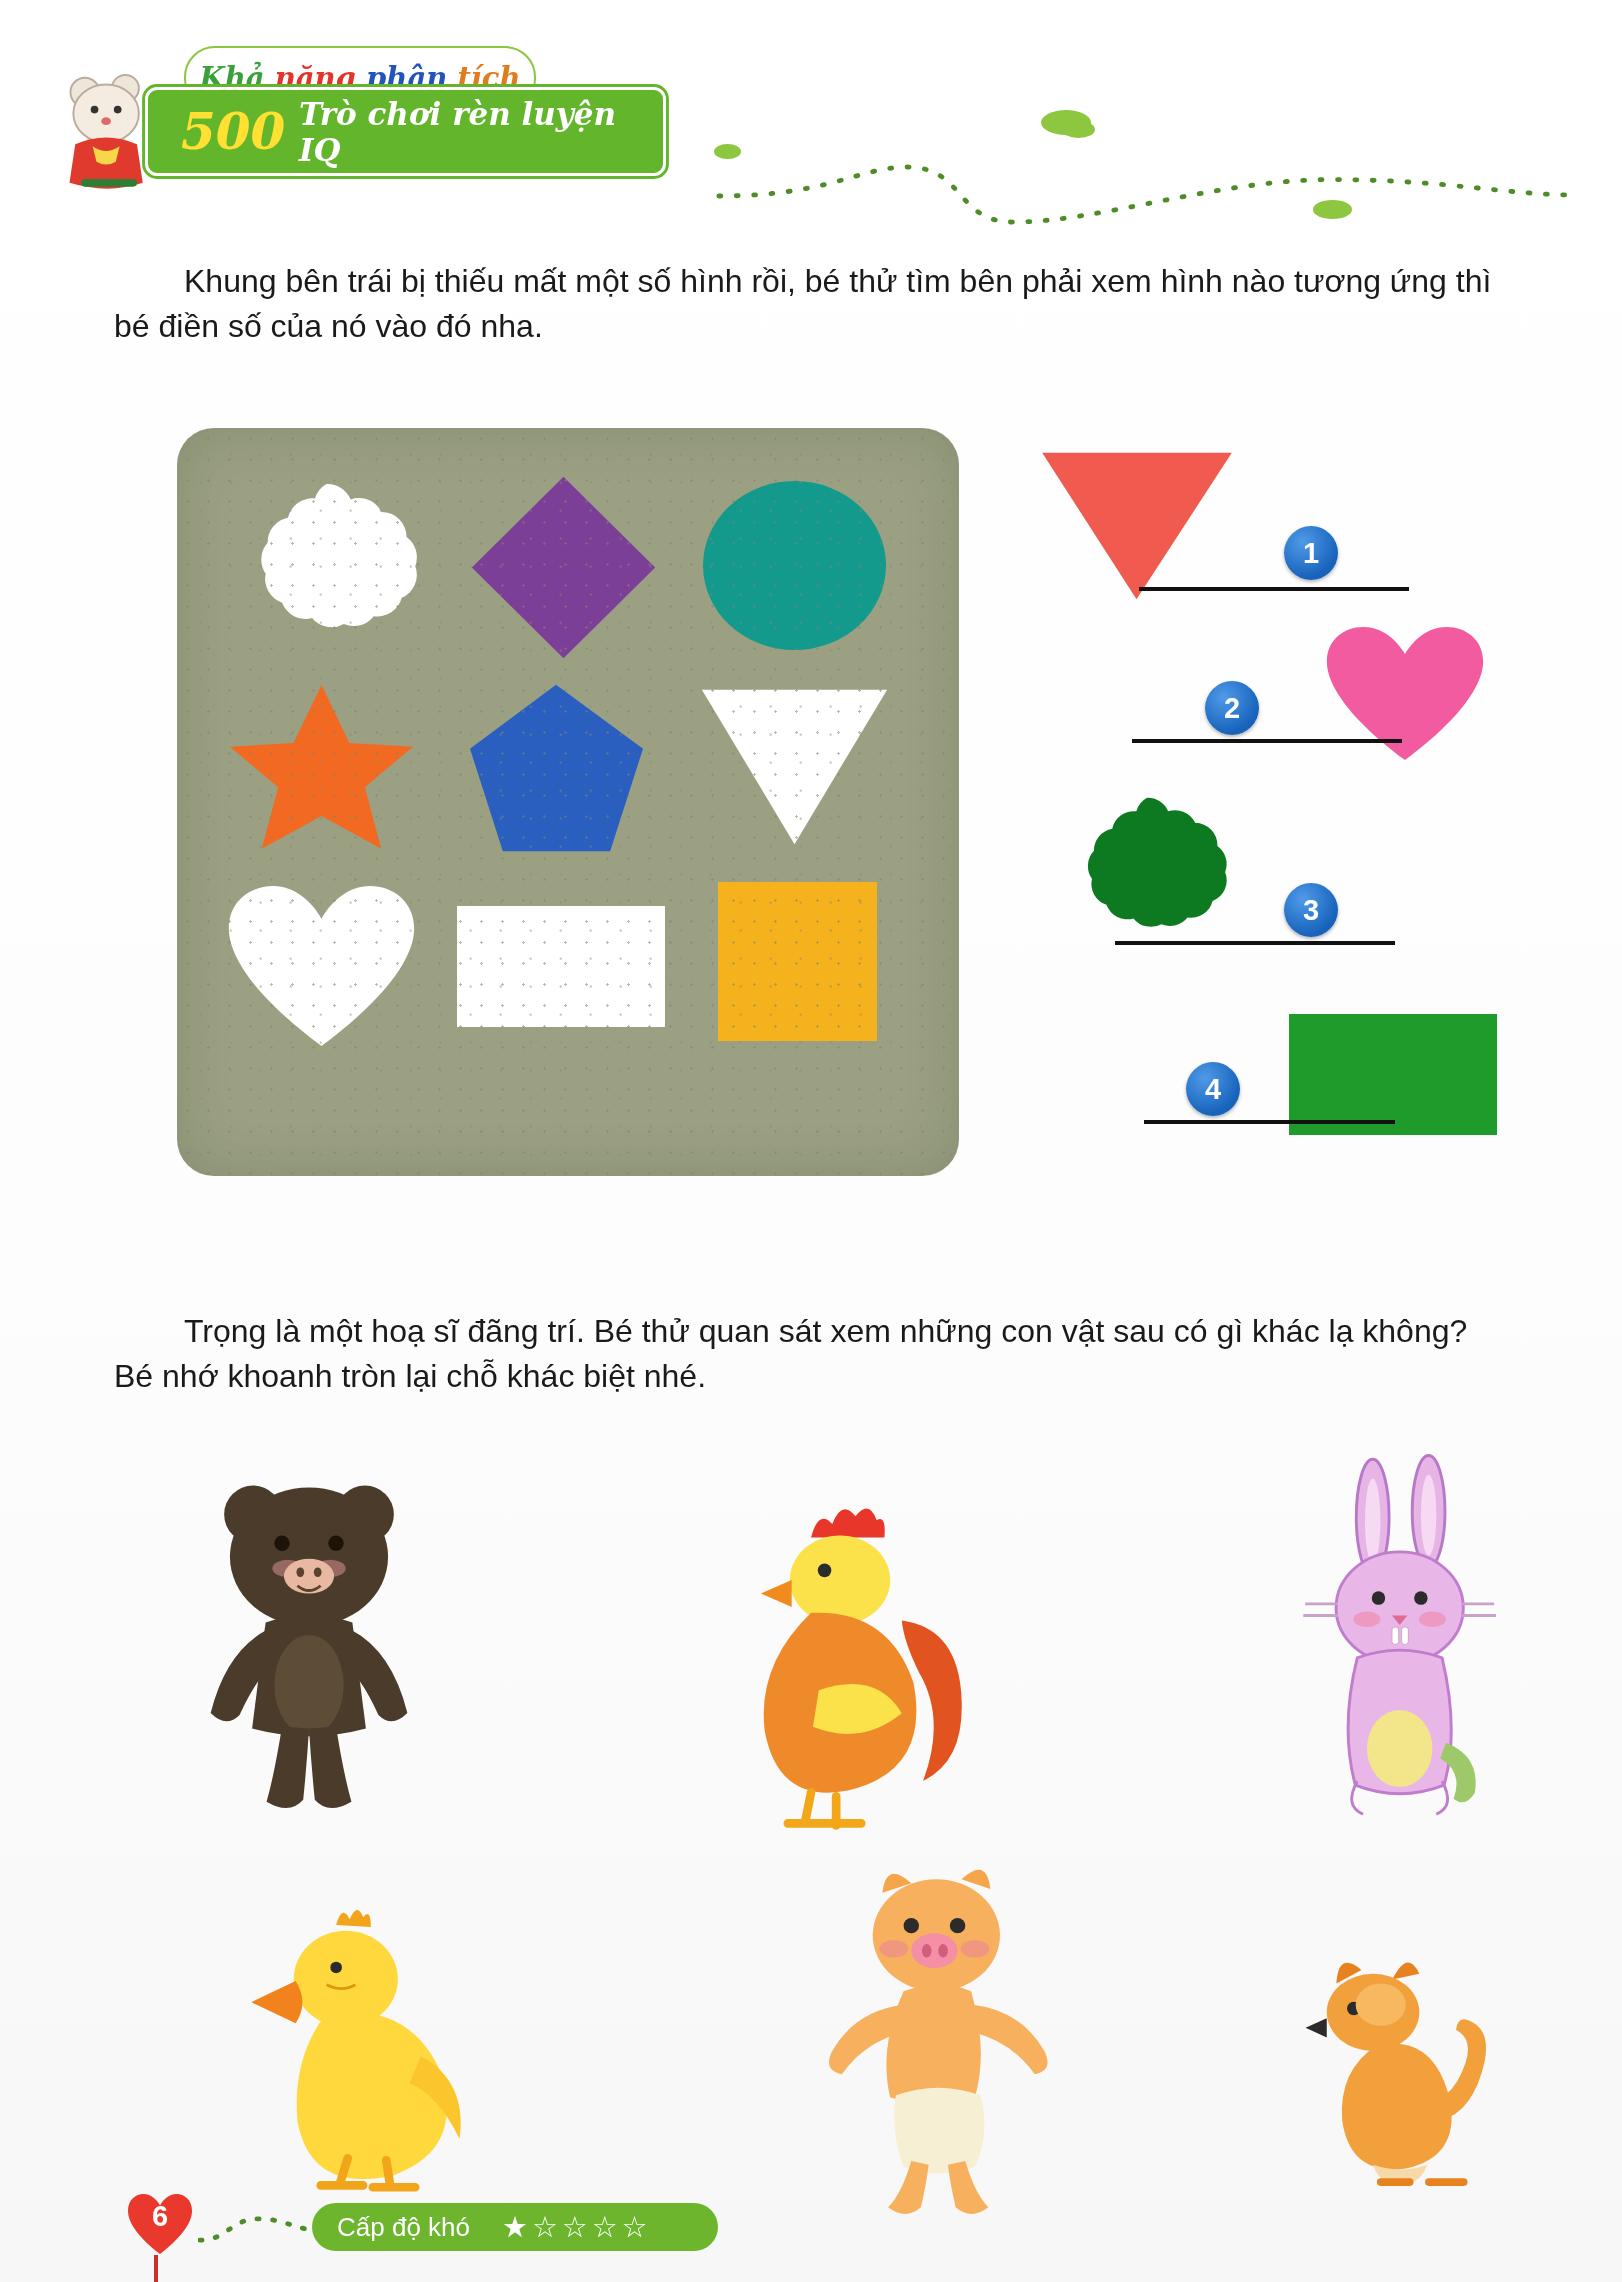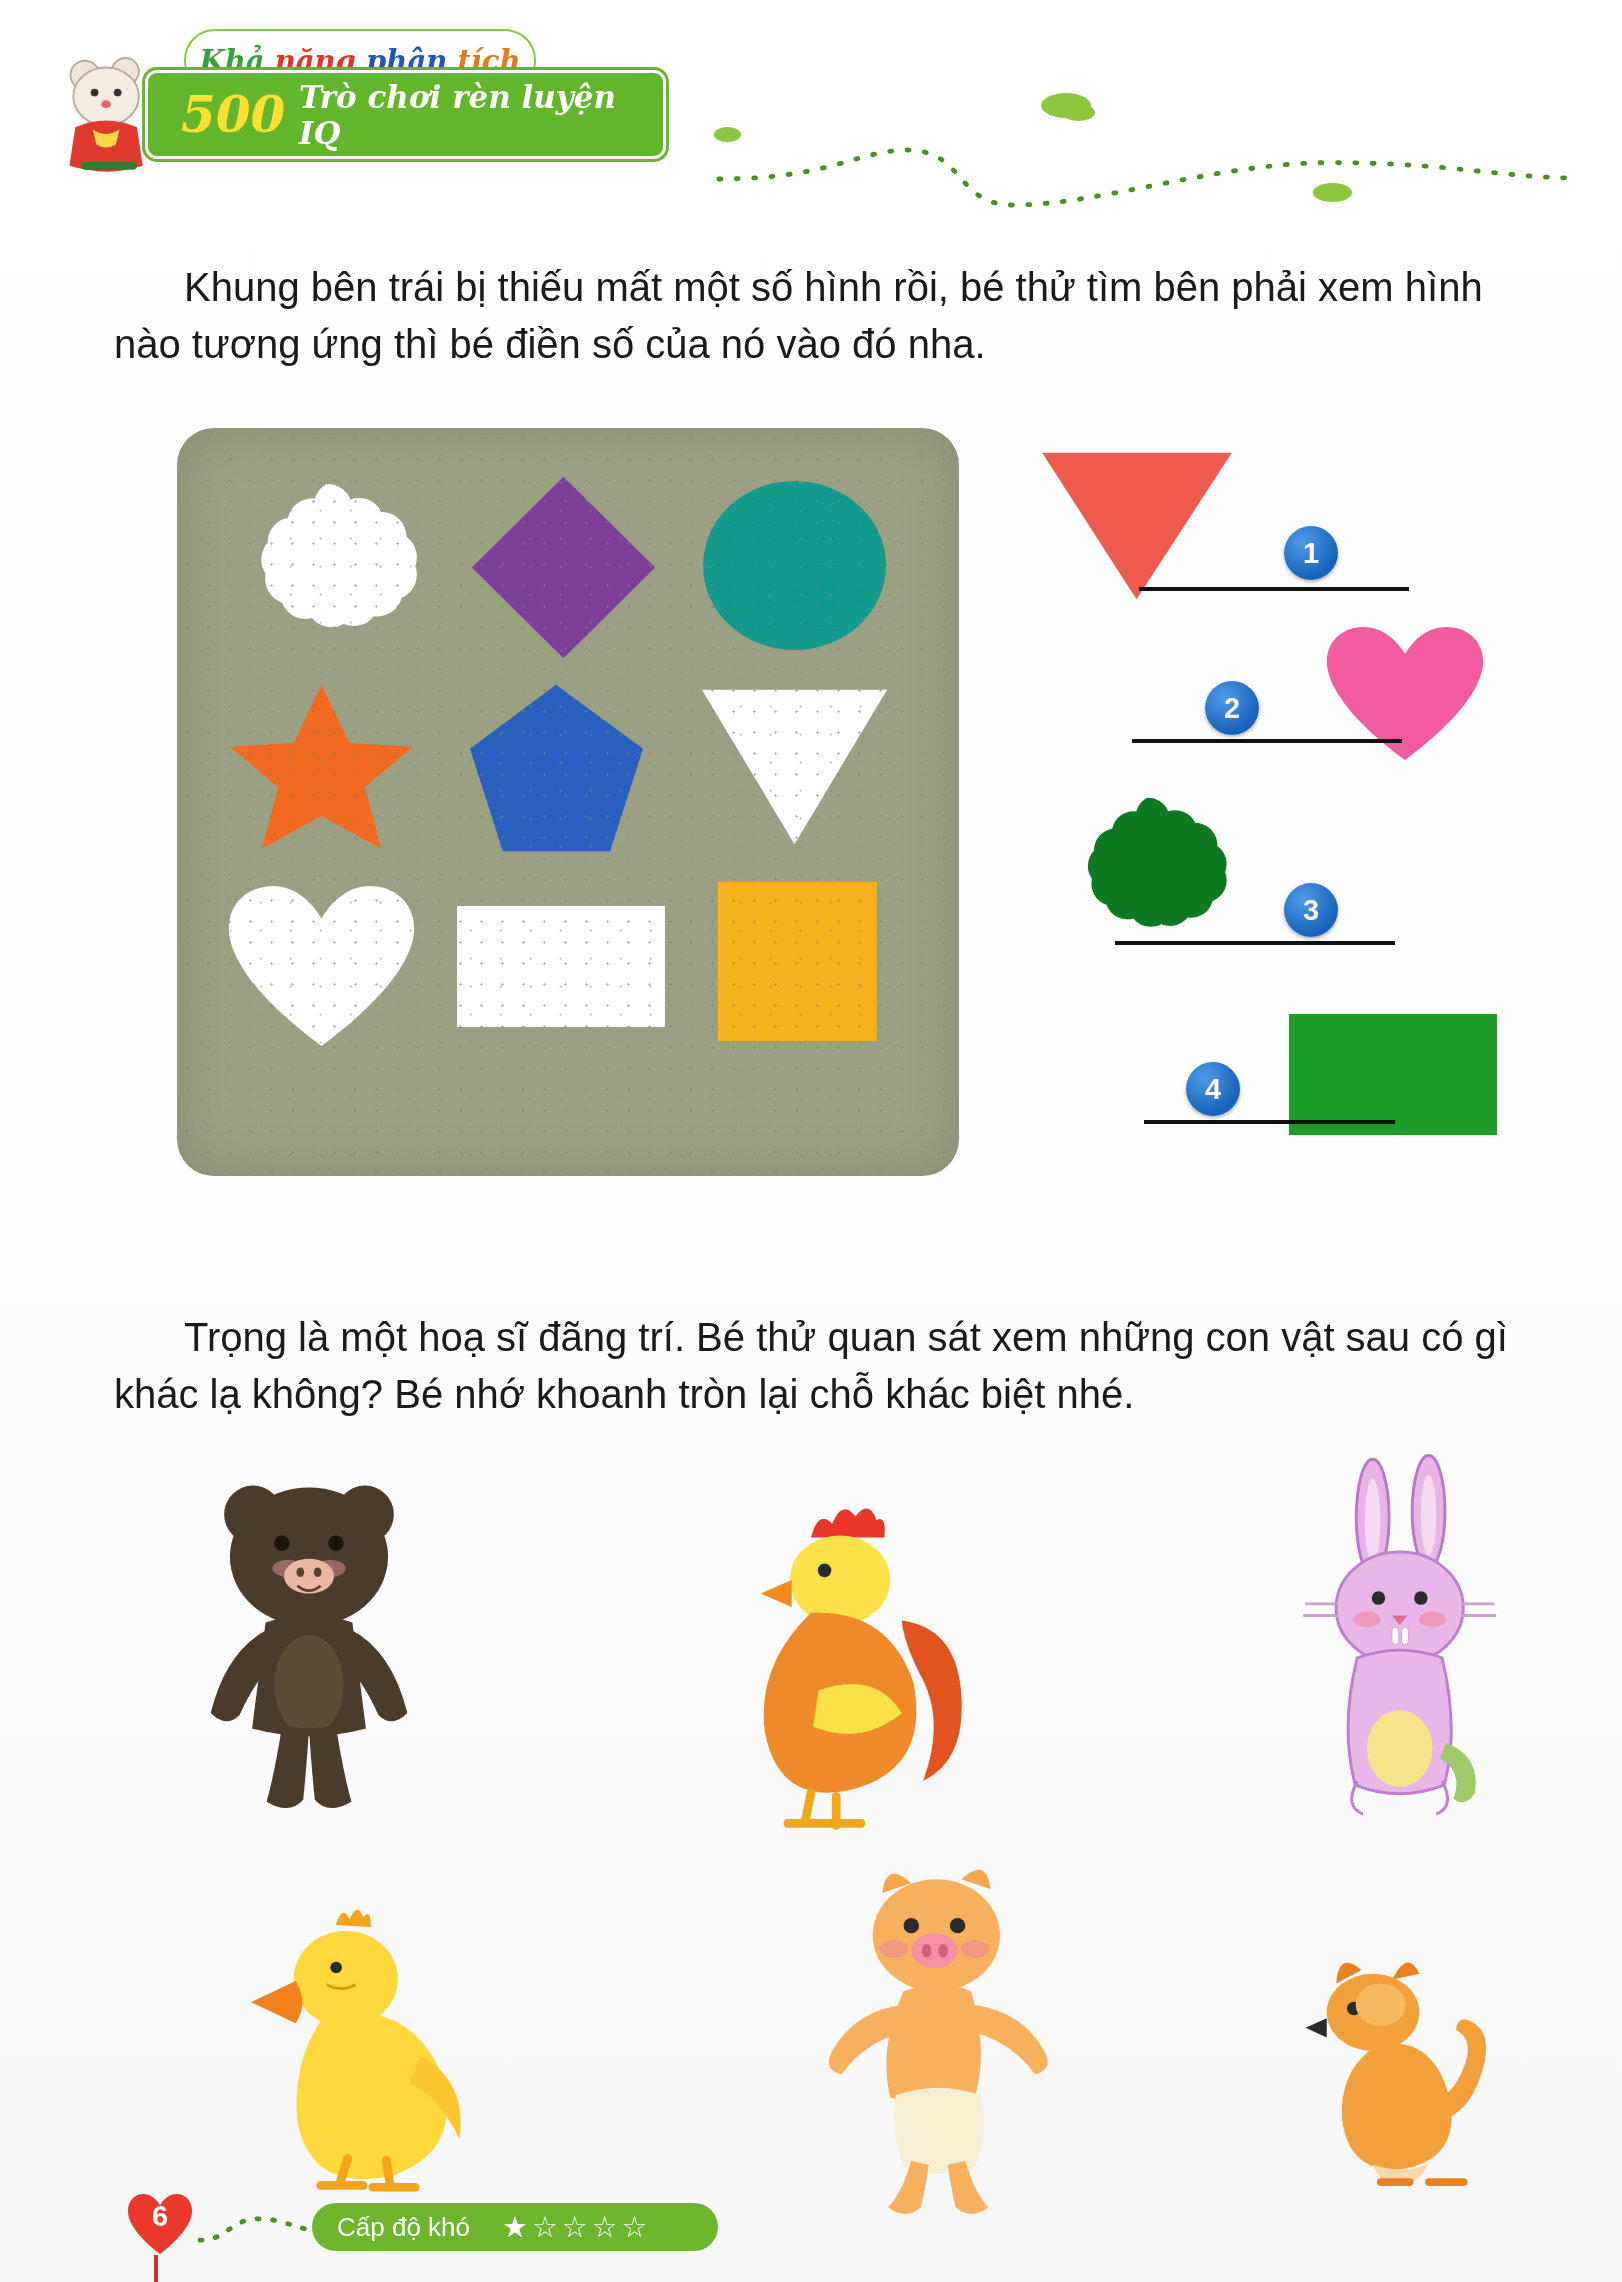--- a/index.html
+++ b/index.html
@@ -8,21 +8,21 @@
     background:#ffffff;
     font-family:"DejaVu Sans", sans-serif;
     position:relative;
     overflow:hidden;
   }
   .page{
     position:absolute;inset:0;
     background:linear-gradient(180deg,#ffffff 0%,#fdfdfd 55%,#f7f7f7 100%);
   }
   
-  .header{position:absolute;left:0;top:0;width:1478px;height:241px;}
+  .header{position:absolute;left:0;top:17px;width:1478px;height:241px;}
   .mascot{position:absolute;left:56px;top:46px;width:106px;height:126px;}
   .badge-wrap{position:absolute;left:145px;top:29px;width:541px;height:145px;}
   .badge-top{
     position:absolute;left:39px;top:0;width:348px;height:60px;
     background:#ffffff;border:2.9px solid #8cc63f;border-radius:31px;
     display:flex;align-items:center;justify-content:center;
   }
   .badge-top span{font-family:"DejaVu Serif",serif;font-style:italic;font-weight:bold;font-size:29px;}
   .c-green{color:#3aa03a}.c-red{color:#e2342a}.c-blue{color:#2255bb}.c-orange{color:#e07b1f}
   .badge-main{
@@ -32,21 +32,21 @@
     display:flex;align-items:center;gap:13.5px;padding-left:33px;box-sizing:border-box;
   }
   .badge-main .num{color:#ffe033;font-family:"DejaVu Serif",serif;font-style:italic;font-weight:bold;font-size:50px;}
   .badge-main .txt{color:#ffffff;font-family:"DejaVu Serif",serif;font-style:italic;font-weight:bold;font-size:31px;}
   .dots-line{position:absolute;left:714px;top:145px;width:869px;height:68px;}
   .cloud{position:absolute;background:#8dc63f;border-radius:50%;}
   
   .para{
     position:absolute;left:114px;width:1400px;
     font-family:"Liberation Sans",sans-serif;
-    font-size:40px;line-height:1.42;color:#1a1a1a;
+    font-size:32px;line-height:1.42;color:#1a1a1a;
     text-align:left;
   }
   .para .ind{display:inline-block;width:70px;}
   #para1{top:259px;}
   #para2{top:1265px;margin-top:44px;}
   
   .board{
     position:absolute;left:177px;top:428px;width:782px;height:748px;
     background:#9aa081;border-radius:37px;
     box-shadow:inset 0 0 58px rgba(0,0,0,.12);

